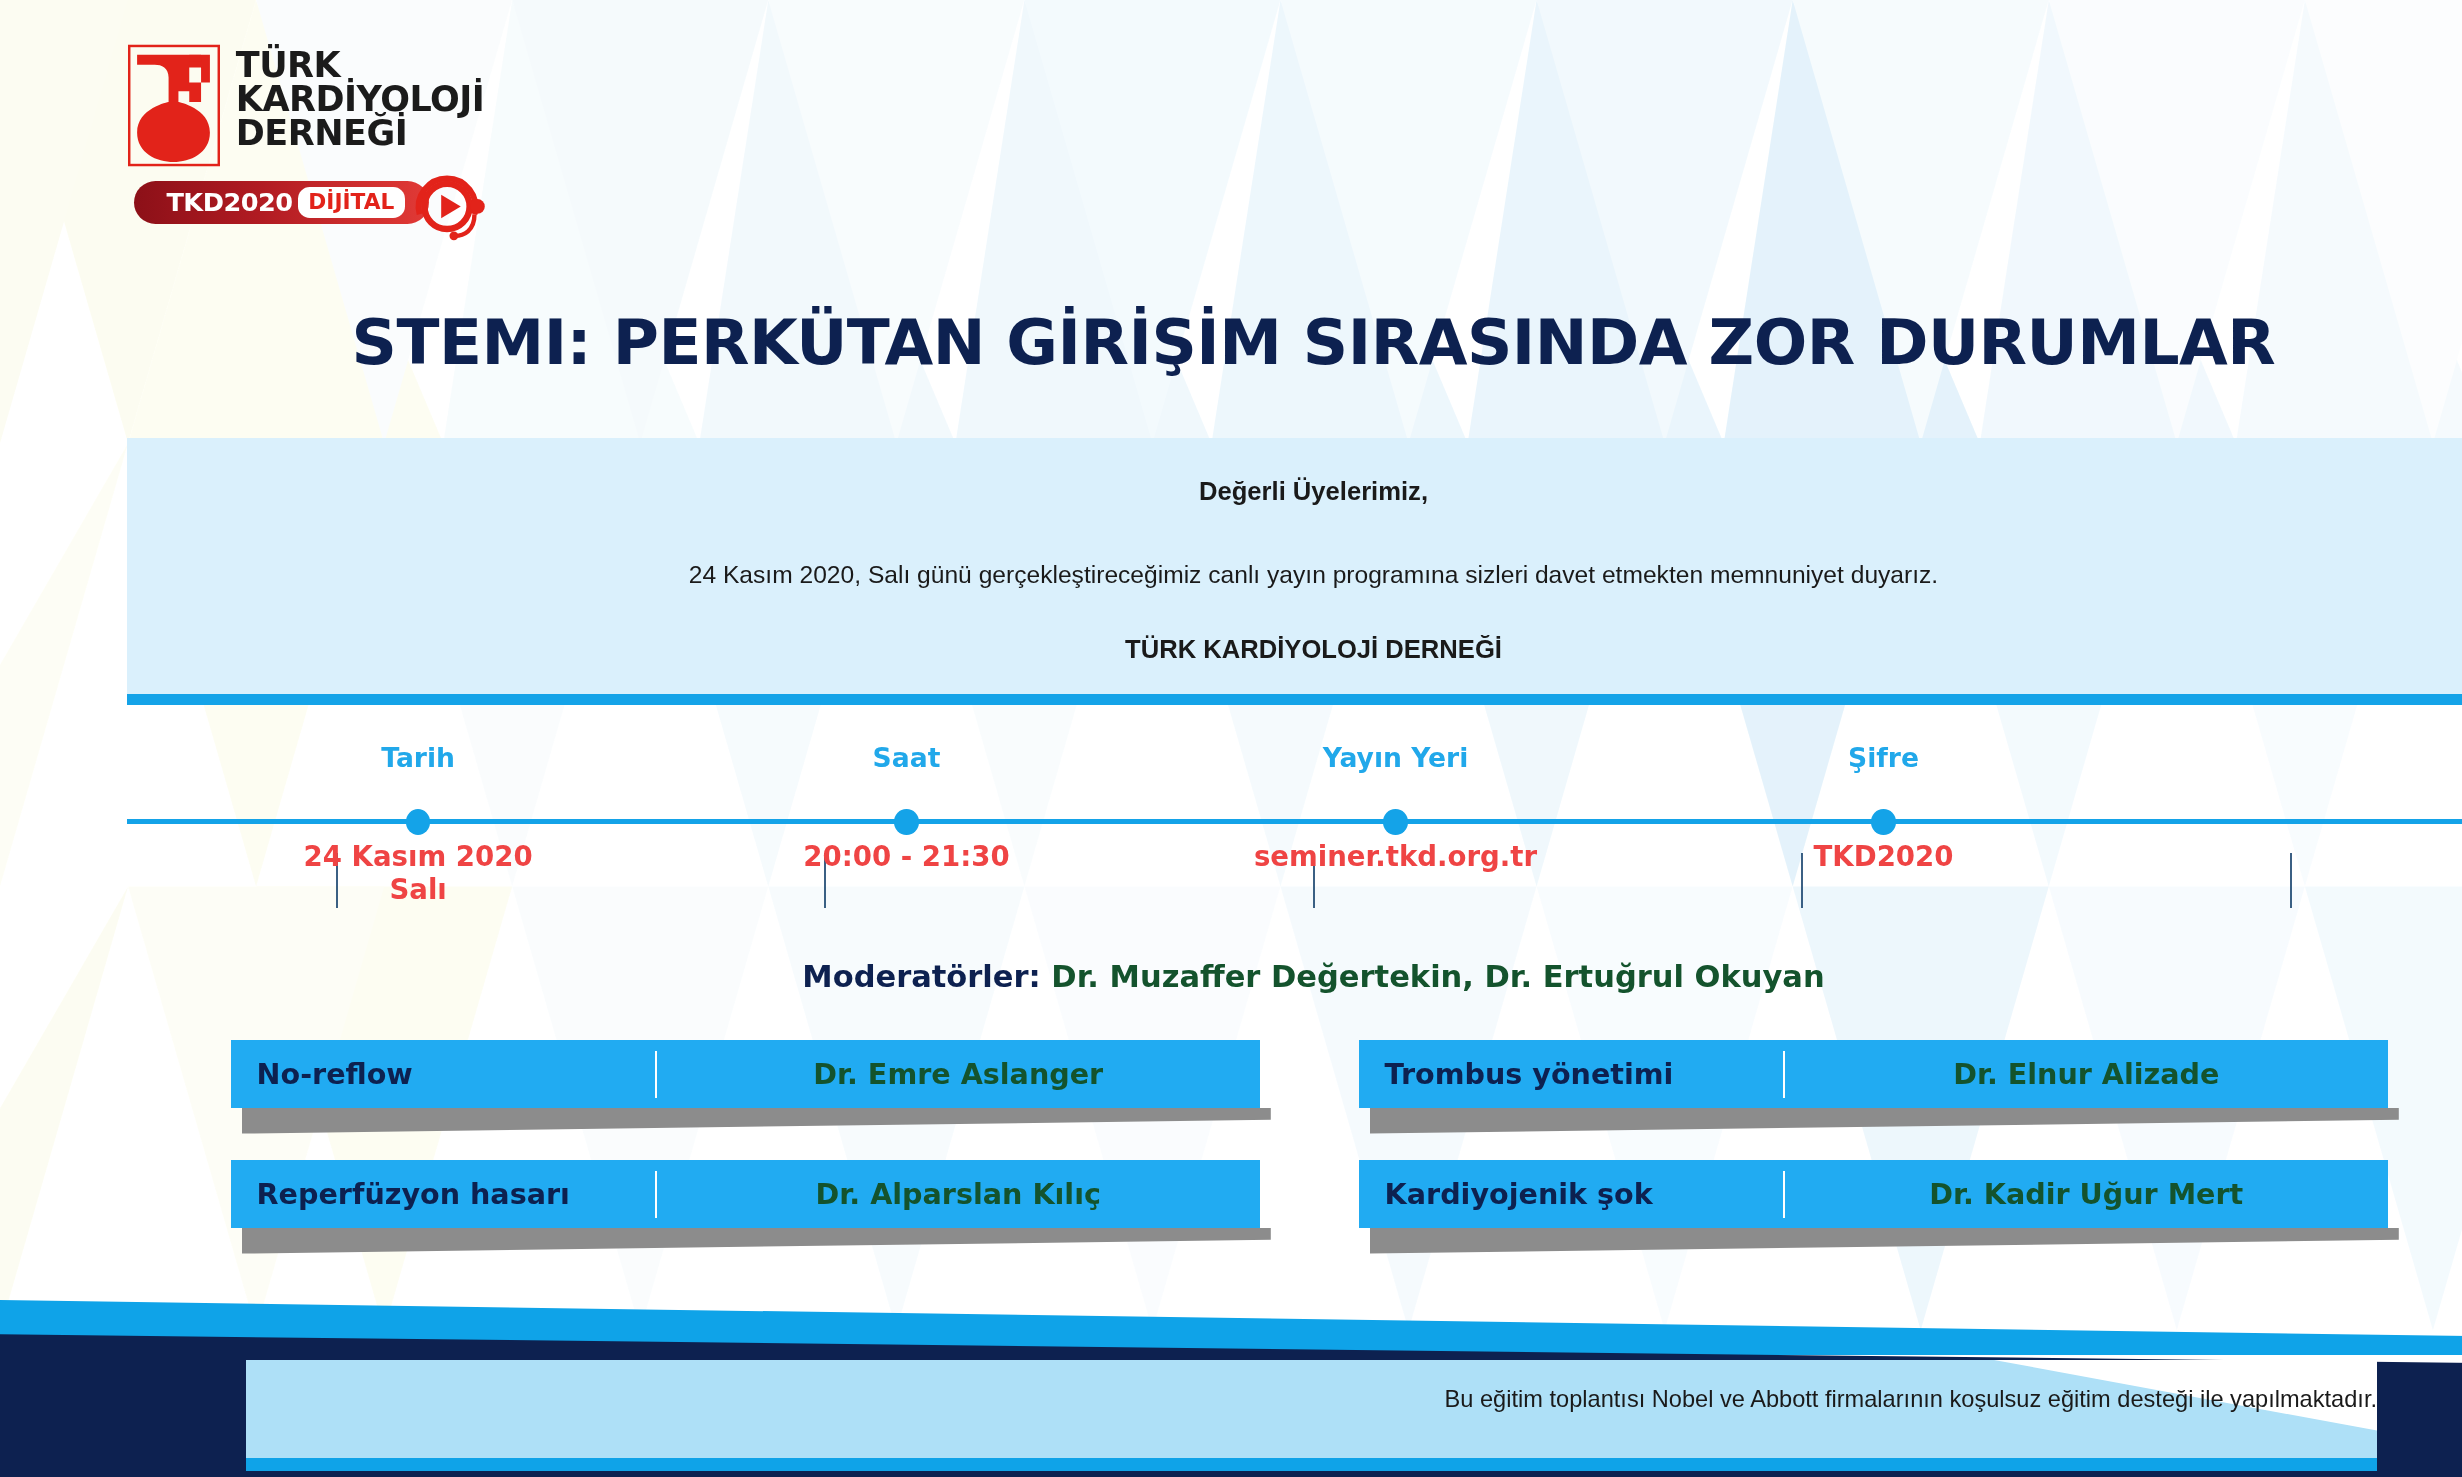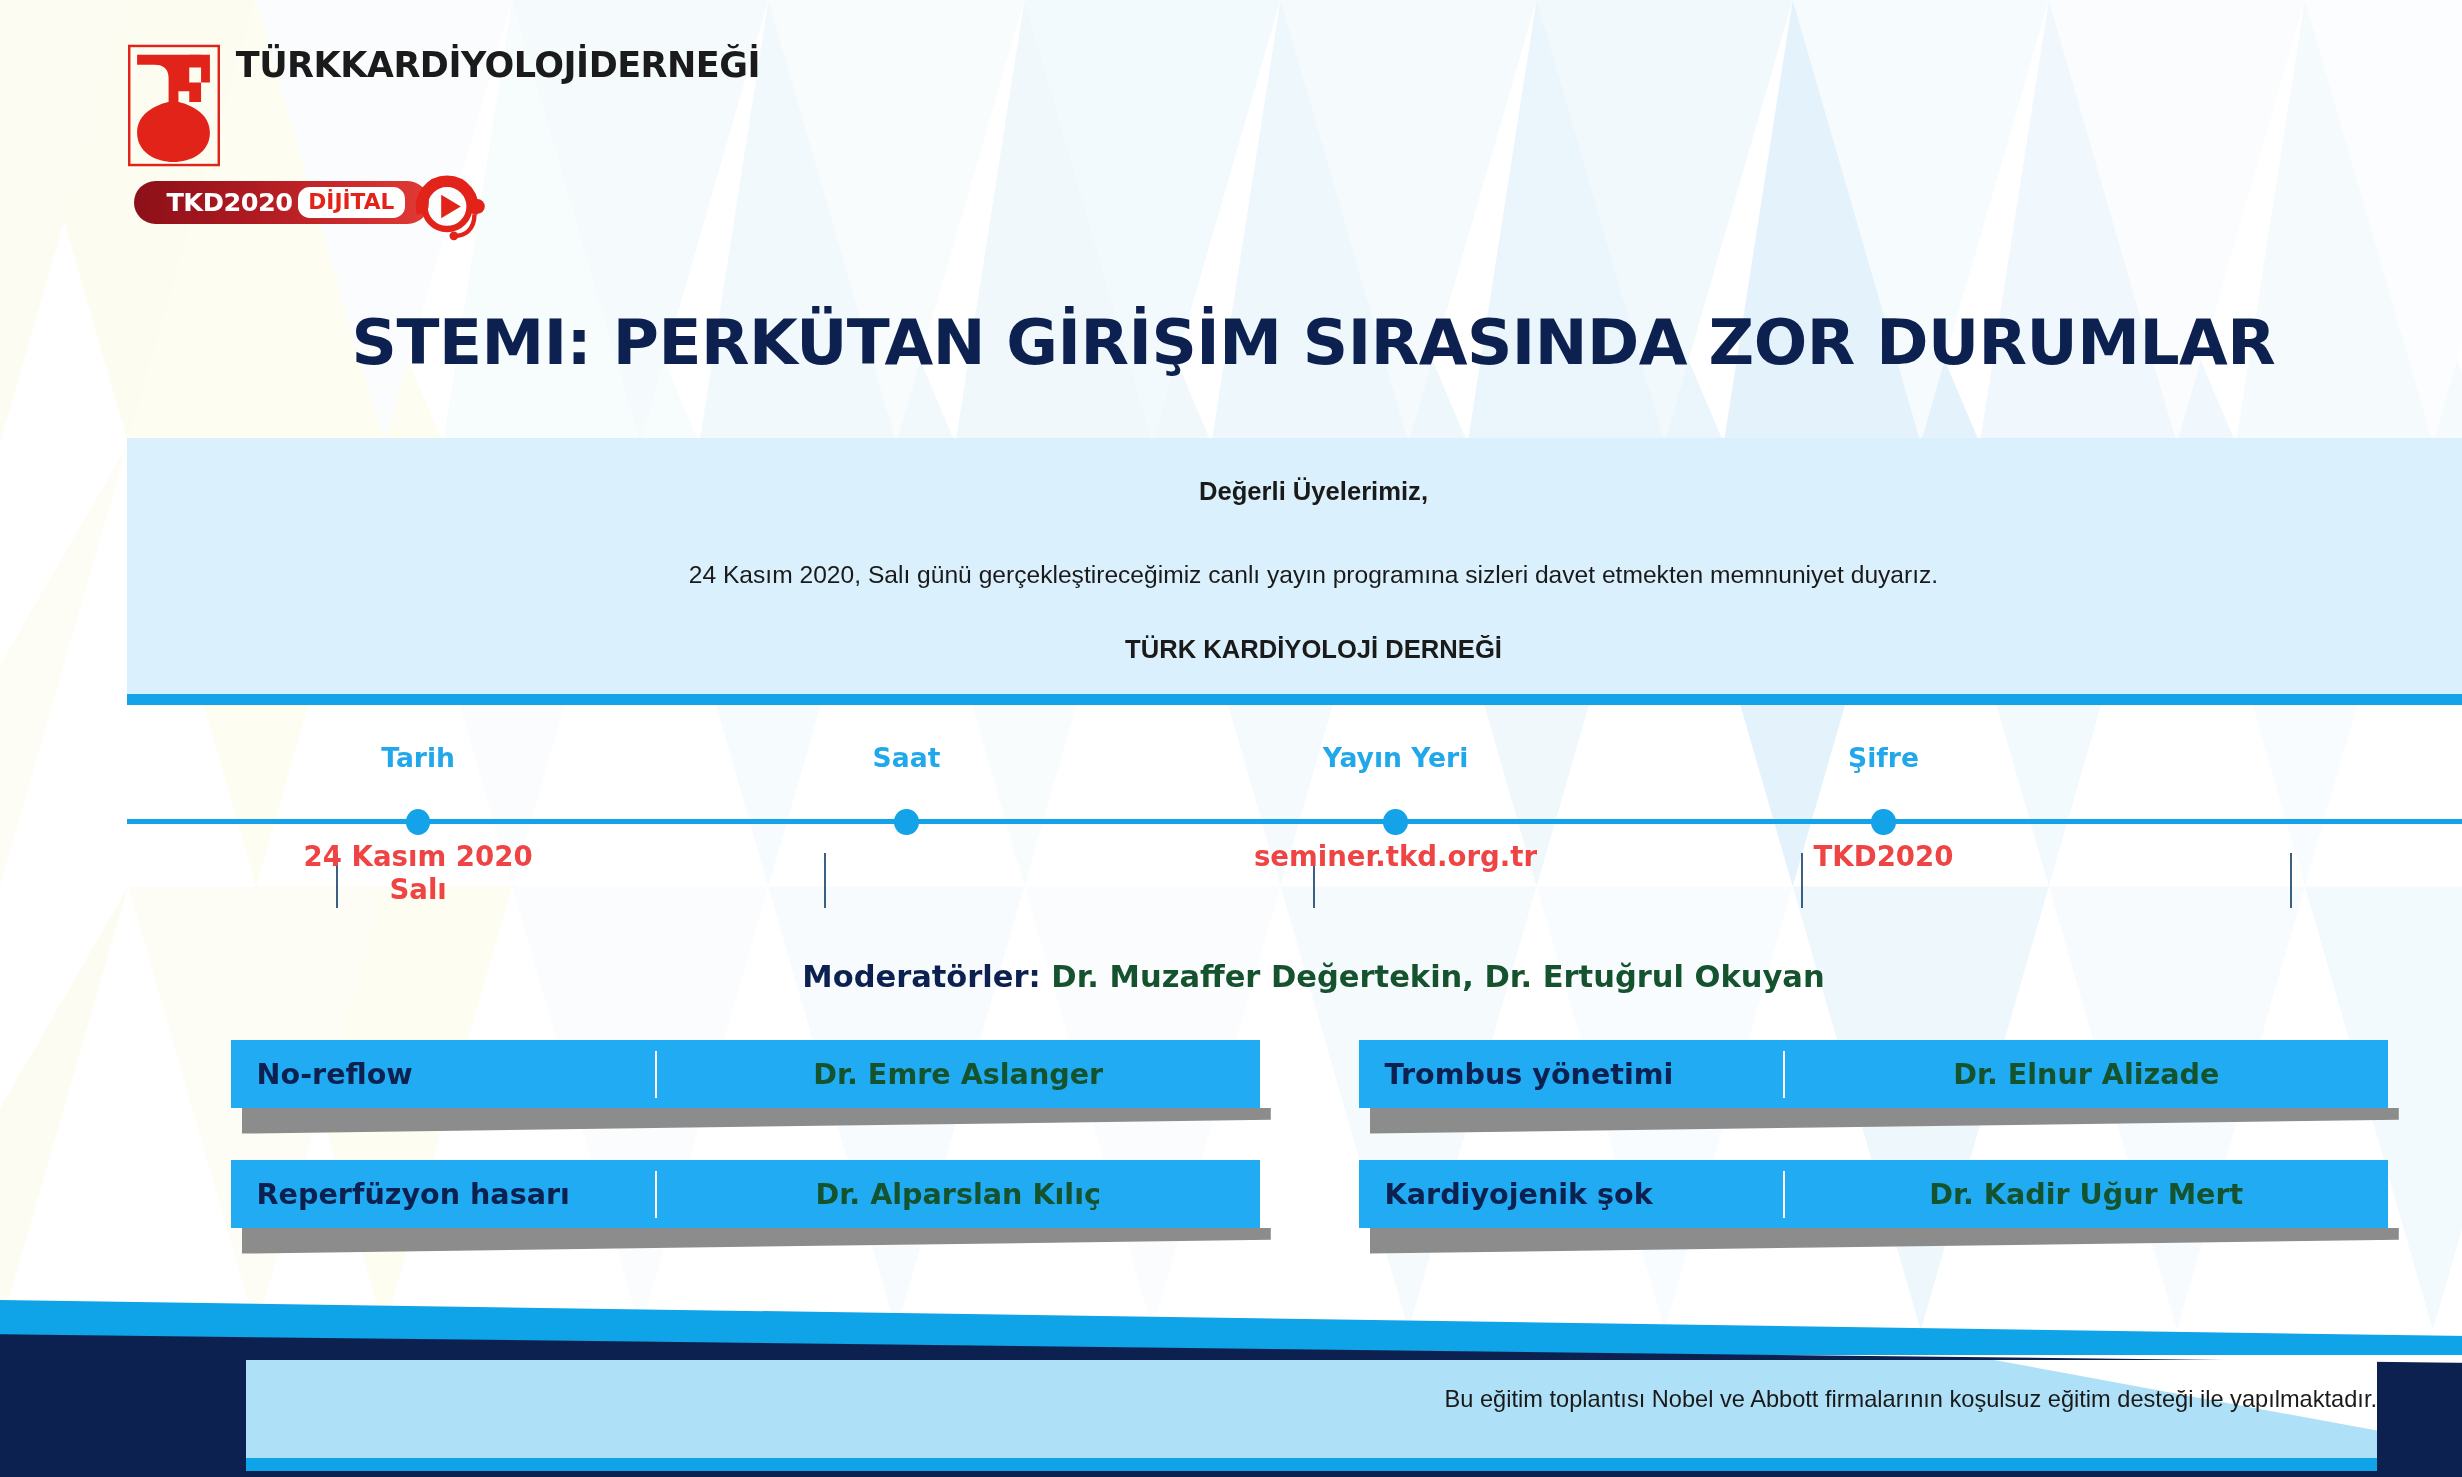--- a/index.html
+++ b/index.html
@@ -9,21 +9,21 @@
   #poster { position:relative; width:2627px; height:1478px; background:#ffffff; overflow:hidden; }
 
   
   #bg { position:absolute; inset:0; z-index:0; }
 
   
   #logo-block { position:absolute; left:127px; top:44px; z-index:5;
                 display:flex; flex-direction:column; gap:4.9px; }
   #logo-row { display:flex; align-items:flex-start; gap:14.8px; }
   #logo-mark { width:94px; height:123px; flex:0 0 auto; }
-  #logo-words { display:flex; flex-direction:row; justify-content:center;
+  #logo-words { display:flex; flex-direction:column; justify-content:center;
                 padding-top:3.9px; }
   #logo-words span { font-family:"DejaVu Sans", sans-serif; font-weight:bold;
                      font-size:35px; line-height:0.98; color:#1b1b1b;
                      letter-spacing:-0.5px; }
 
   #badge-row { position:relative; margin-left:6.9px; width:364px; height:59px; }
   #badge-pill { position:absolute; left:0; top:8.9px; width:295px; height:43px;
                 border-radius:21.7px;
                 background:linear-gradient(90deg,#8c1018 0%,#b01b22 42%,#e23a36 100%);
                 display:flex; align-items:center; }
@@ -220,20 +220,21 @@
     <div class="info-col" style="left:-5.4px;">
       <div class="info-label">Tarih</div>
       <div class="info-dot"></div>
       <div class="info-value" style="white-space:pre-line;">24 Kasım 2020
 Salı</div>
     </div>
 
     <div class="info-col" style="left:483px;">
       <div class="info-label">Saat</div>
       <div class="info-dot"></div>
+      <div class="info-value" style="white-space:pre-line;">20:00 - 21:30</div>
     </div>
 
     <div class="info-col" style="left:972px;">
       <div class="info-label">Yayın Yeri</div>
       <div class="info-dot"></div>
       <div class="info-value" style="white-space:pre-line;">seminer.tkd.org.tr</div>
     </div>
 
     <div class="info-col" style="left:1460px;">
       <div class="info-label">Şifre</div>

